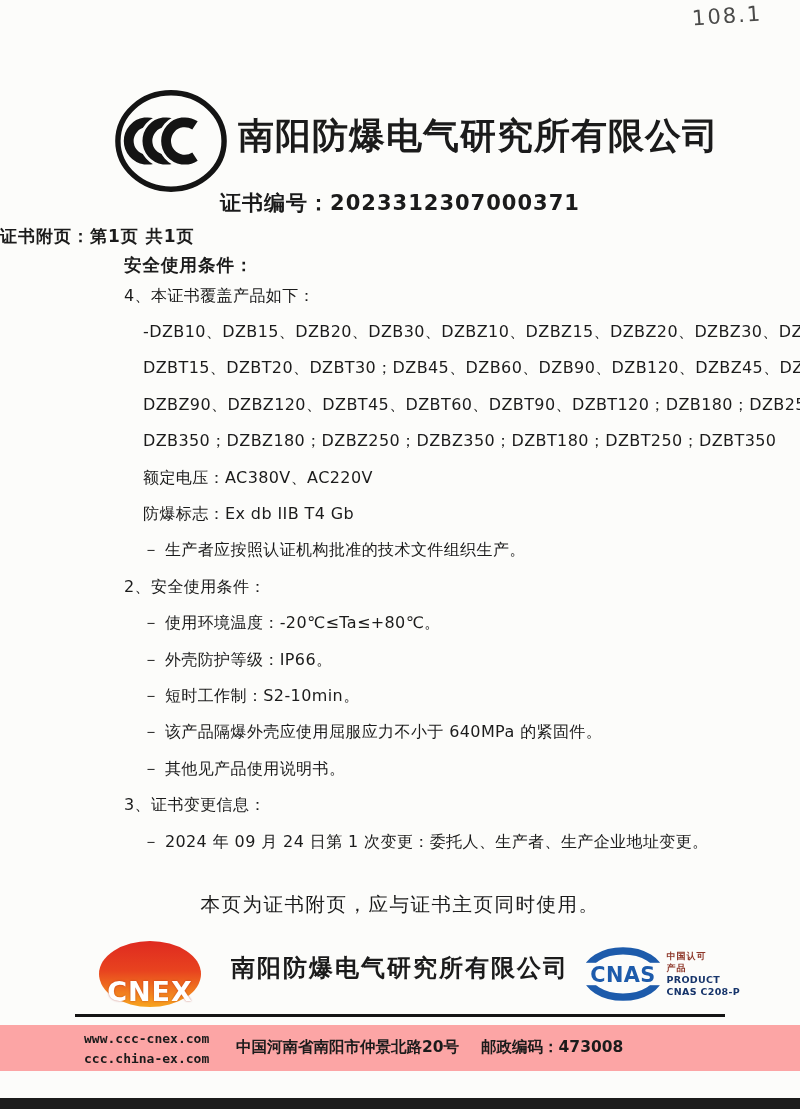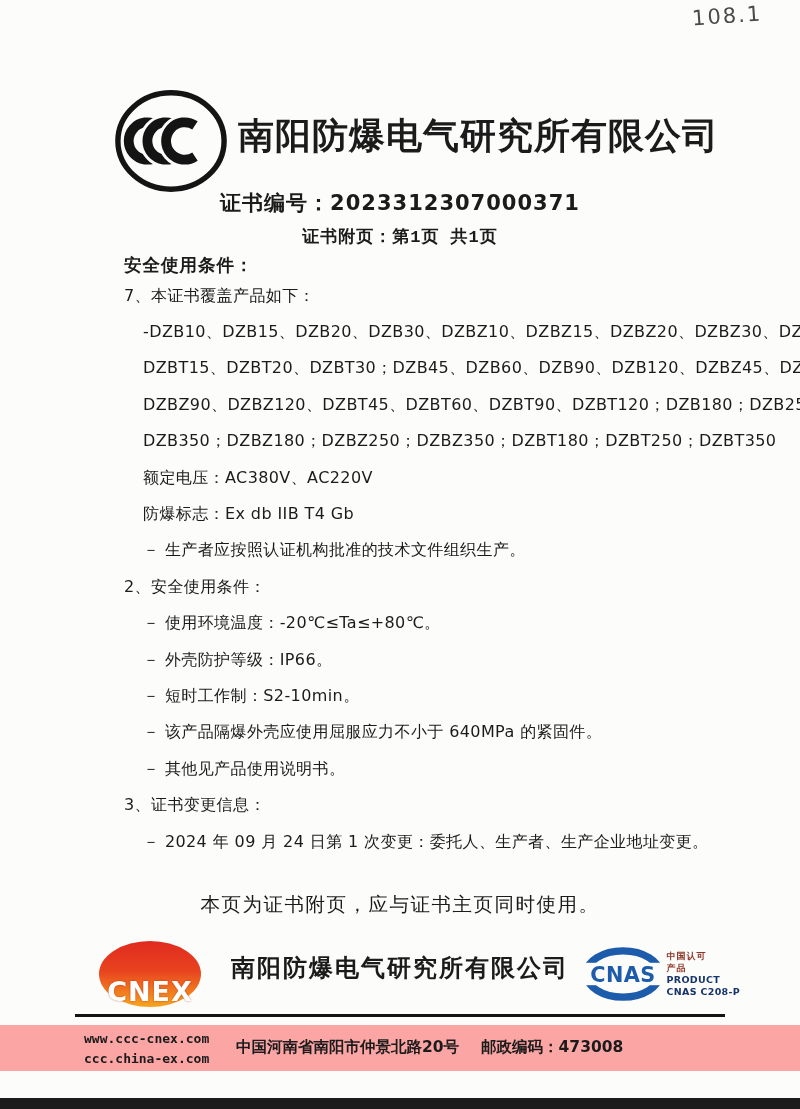--- a/index.html
+++ b/index.html
@@ -51,25 +51,24 @@
     text-align: center;
     font-size: 21px;
     font-weight: 700;
     letter-spacing: 1px;
   }
   .attachment-page-line {
     position: absolute;
     top: 225px;
     left: 0;
     width: 100%;
-    text-align: center;
+    text-align: left;
     font-size: 17px;
     font-weight: 700;
     letter-spacing: 1px;
-    font-family: Liberation Mono, monospace;
   }
   .info-heading {
     position: absolute;
     left: 124px;
     top: 253px;
     font-size: 17.5px;
     font-weight: 700;
     letter-spacing: 1px;
   }
   .body-lines {
@@ -216,21 +215,21 @@
 
   <div class="page-title">南阳防爆电气研究所有限公司</div>
 
   <div class="cert-number-line">证书编号：2023312307000371</div>
 
   <div class="attachment-page-line">证书附页：第1页 共1页</div>
 
   <div class="info-heading">安全使用条件：</div>
 
   <div class="body-lines">
-      <div class="body-line indent-0">7、本证书覆盖产品如下：</div>
+      <div class="body-line indent-0">4、本证书覆盖产品如下：</div>
       <div class="body-line indent-1">-DZB10、DZB15、DZB20、DZB30、DZBZ10、DZBZ15、DZBZ20、DZBZ30、DZBT10、</div>
       <div class="body-line indent-1">DZBT15、DZBT20、DZBT30；DZB45、DZB60、DZB90、DZB120、DZBZ45、DZBZ60、</div>
       <div class="body-line indent-1">DZBZ90、DZBZ120、DZBT45、DZBT60、DZBT90、DZBT120；DZB180；DZB250；</div>
       <div class="body-line indent-1">DZB350；DZBZ180；DZBZ250；DZBZ350；DZBT180；DZBT250；DZBT350</div>
       <div class="body-line indent-1">额定电压：AC380V、AC220V</div>
       <div class="body-line indent-1">防爆标志：Ex db IIB T4 Gb</div>
       <div class="body-line indent-1">－ 生产者应按照认证机构批准的技术文件组织生产。</div>
       <div class="body-line indent-0">2、安全使用条件：</div>
       <div class="body-line indent-1">－ 使用环境温度：-20℃≤Ta≤+80℃。</div>
       <div class="body-line indent-1">－ 外壳防护等级：IP66。</div>

